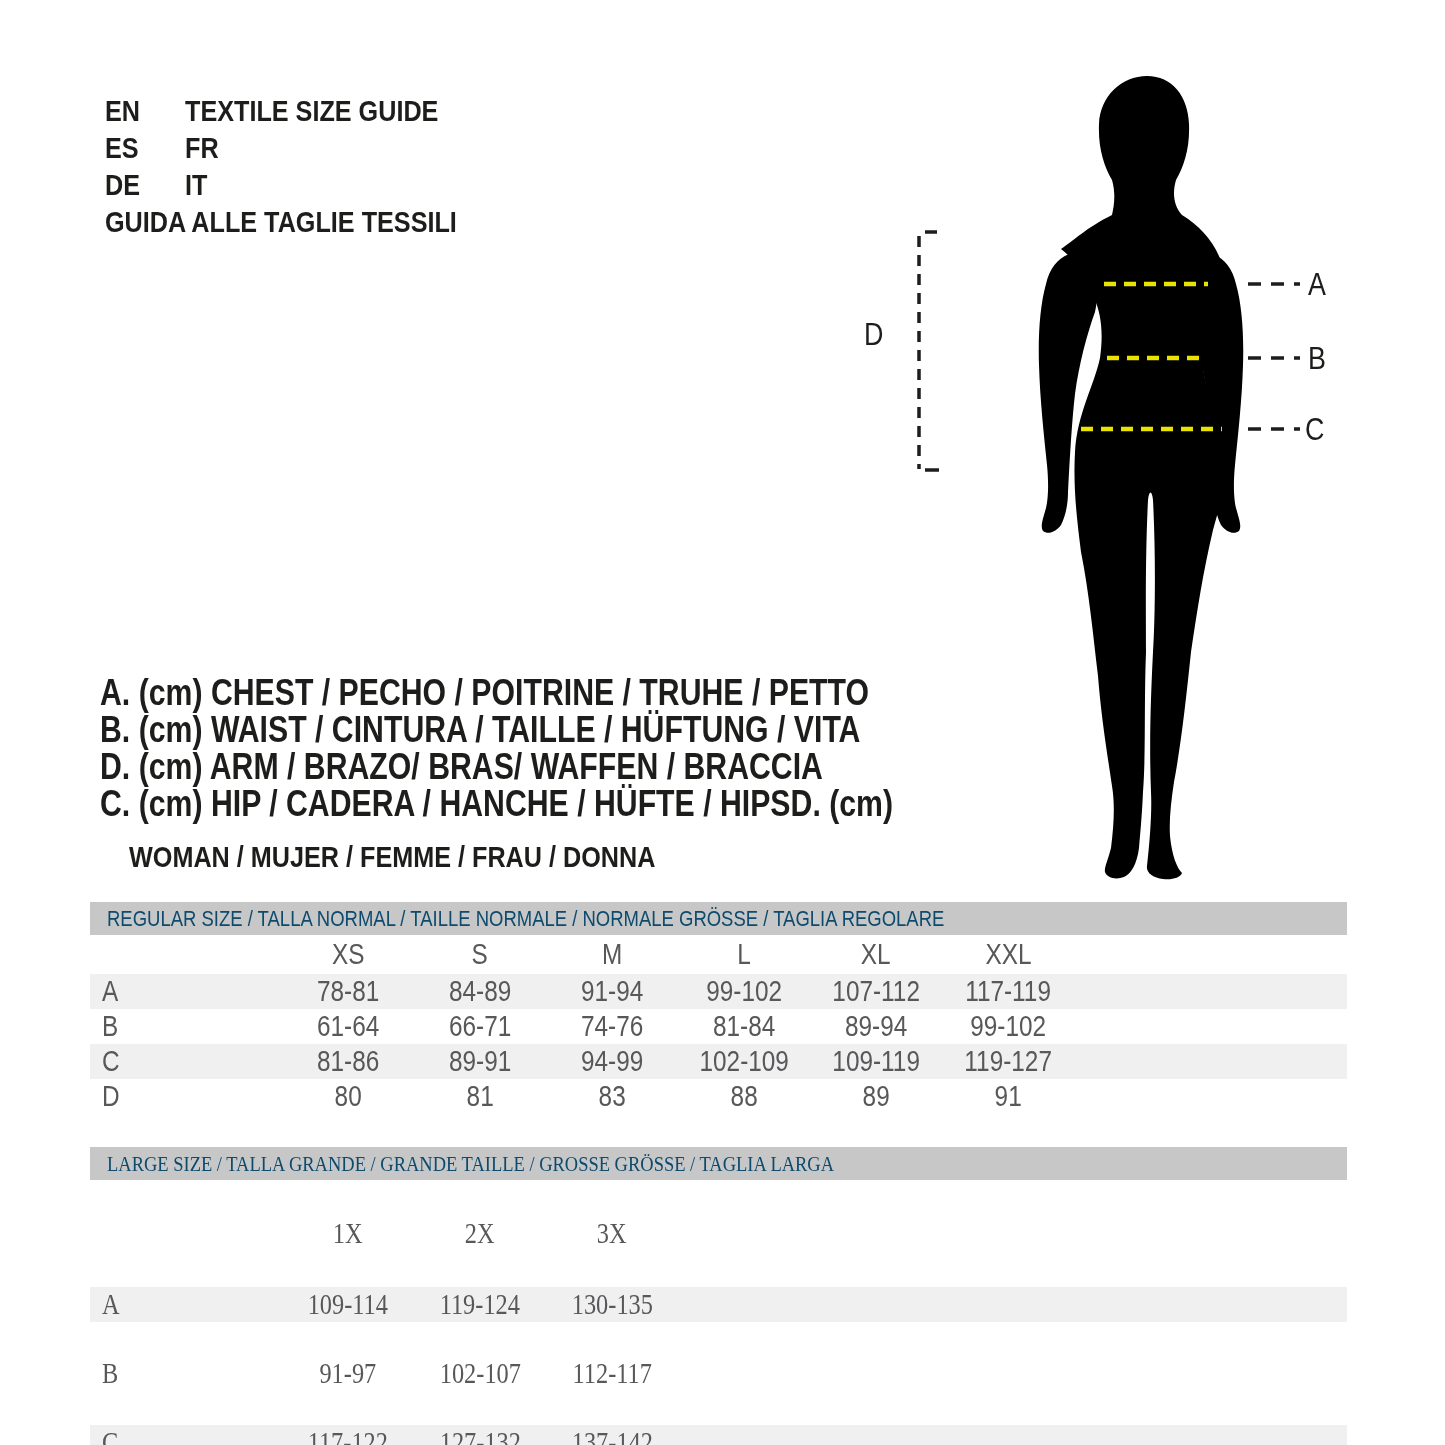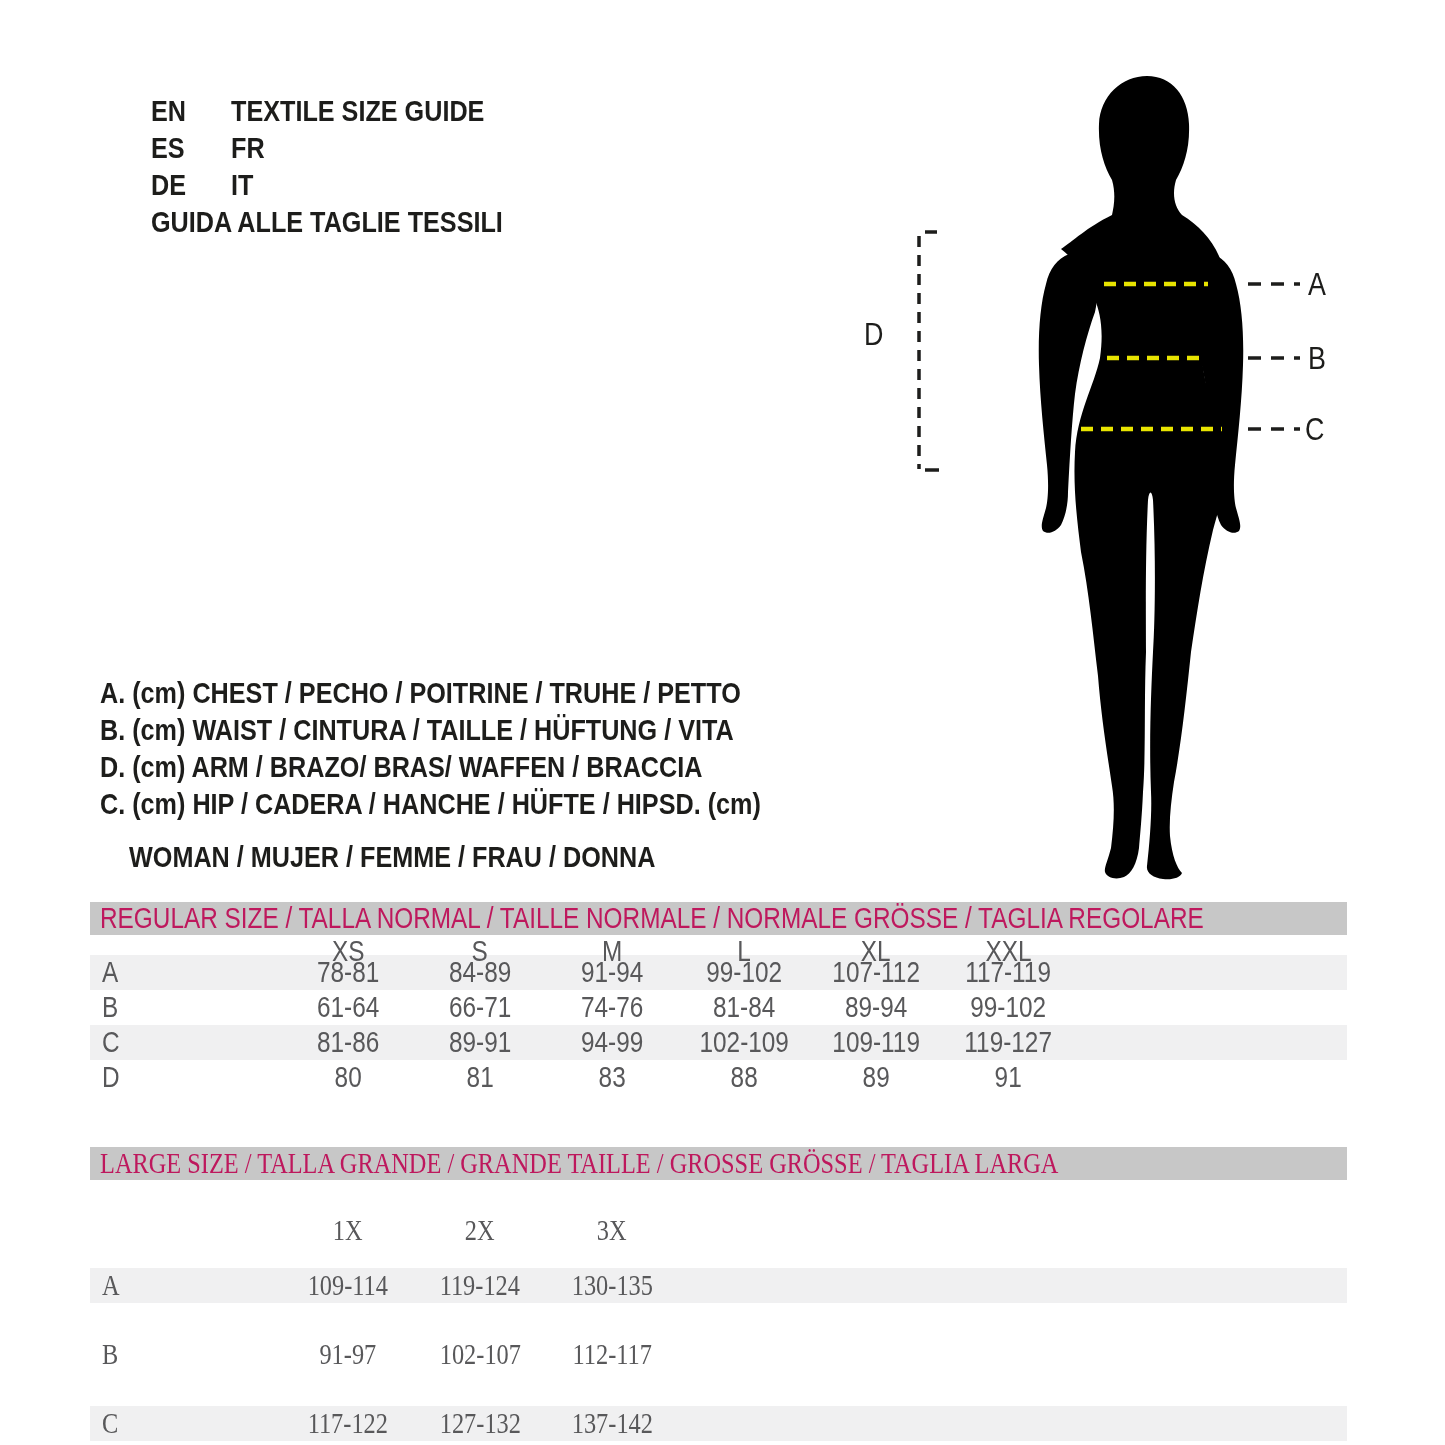--- a/index.html
+++ b/index.html
@@ -7,37 +7,37 @@
     width:1445px;height:1445px;position:relative;background:#ffffff;
     font-family:"Liberation Sans","DejaVu Sans",sans-serif;
     color:#1d1d1b;overflow:hidden;
   }
   
   .cnd{display:inline-block;transform:scaleX(.84);transform-origin:0 50%;white-space:nowrap;}
   .cndc{display:inline-block;transform:scaleX(.84);transform-origin:50% 50%;white-space:nowrap;}
 
   
   .lang-block{position:absolute;left:105px;top:92px;display:grid;
-    grid-template-columns:80px auto;line-height:37px;font-size:30px;font-weight:700;margin-left:46px;}
+    grid-template-columns:80px auto;line-height:37px;font-size:30px;font-weight:700;}
   .lang-block .cell{white-space:nowrap;}
 
   
-  .measures{position:absolute;left:100px;top:674px;line-height:37px;font-size:30px;font-weight:700;}
+  .measures{position:absolute;left:100px;top:674px;line-height:37px;font-size:36px;font-weight:700;}
   .woman-line{position:absolute;left:100px;top:841px;font-size:30px;font-weight:700;line-height:32px;margin-left:29px;}
 
   
   .fig-label{position:absolute;font-size:32px;font-weight:400;line-height:32px;color:#1d1d1b;}
 
   
   .size-table{position:absolute;left:90px;width:1257px;}
   .tbar{height:33px;background:#c7c7c7;display:flex;align-items:center;
-    padding-left:10px;box-sizing:border-box;font-size:29px;color:#be185d;}
+    padding-left:17px;box-sizing:border-box;font-size:22px;color:#0c4a6e;}
   .trow{display:grid;grid-template-columns:192px repeat(6,132px);align-items:center;
     height:35px;font-size:29px;color:#58585a;}
-  .trow.sizes{height:20px;}
+  .trow.sizes{height:39px;}
   .trow.cols3{grid-template-columns:192px repeat(3,132px);margin-top:34px;}
   .trow .label{padding-left:12px;text-align:left;}
   .trow .cell{text-align:center;}
   .stripe{background:#f0f0f1;}
 
   svg{position:absolute;left:0;top:0;}
 </style>
 </head>
 <body>
 

